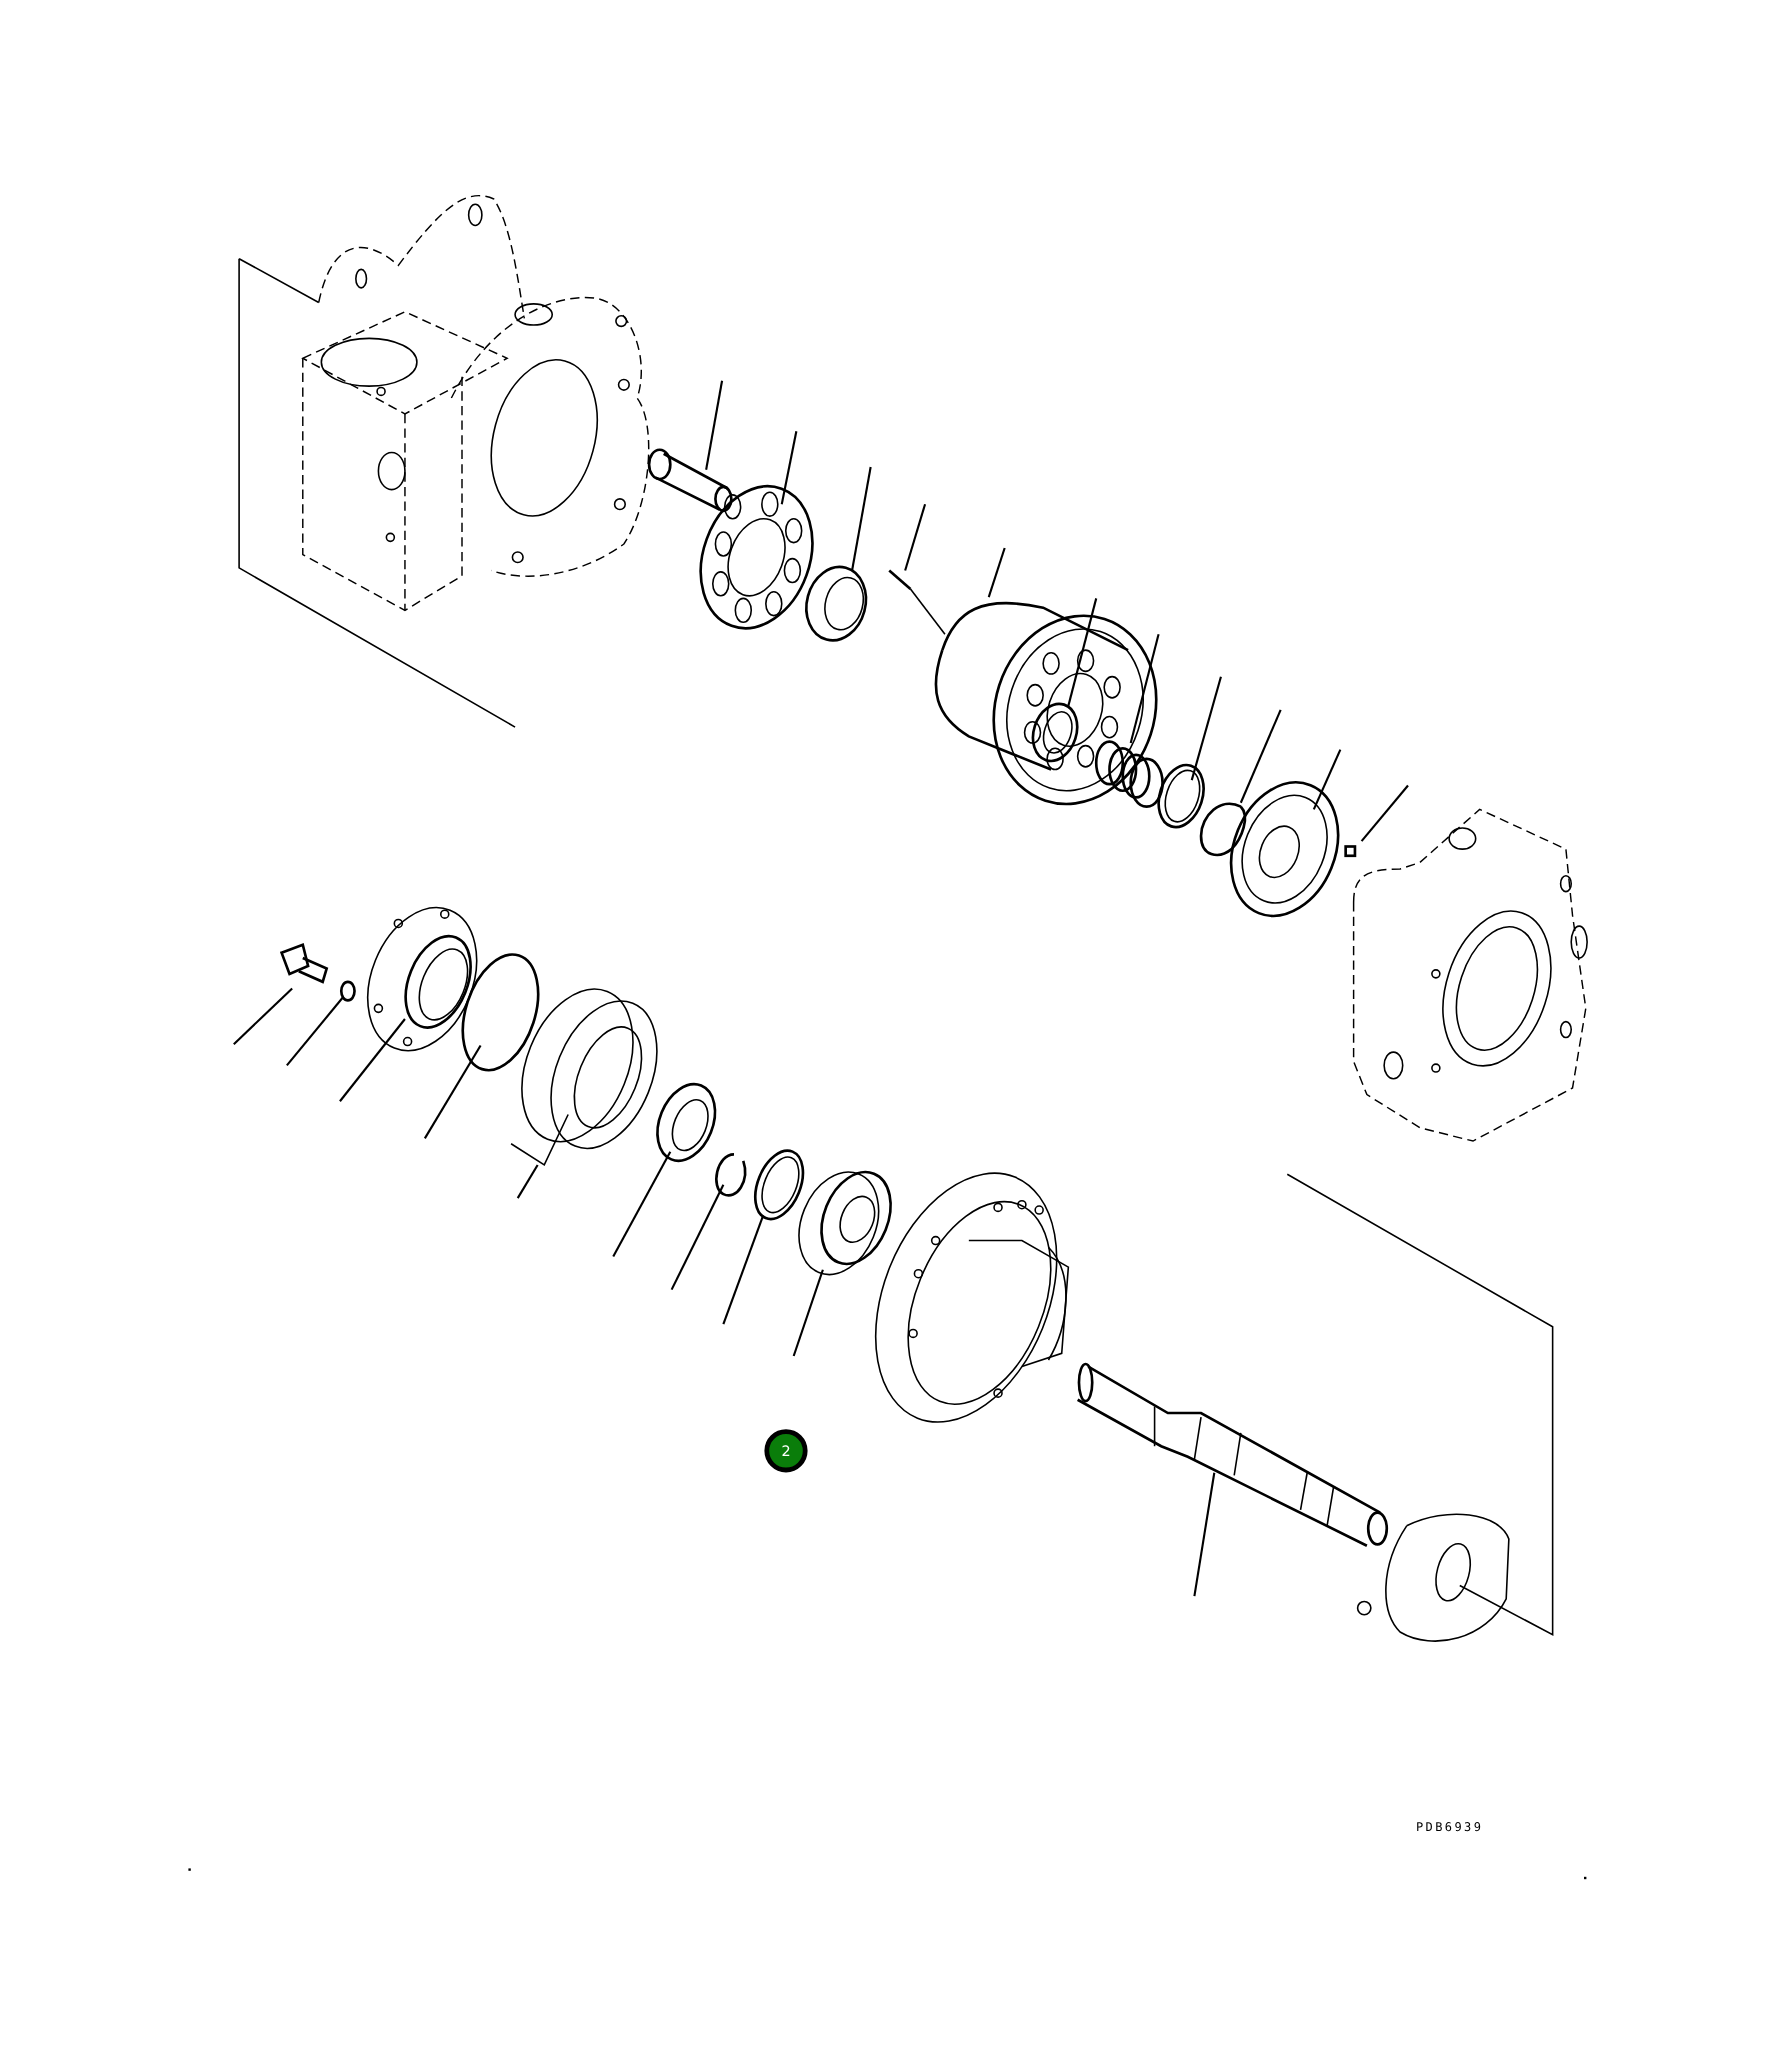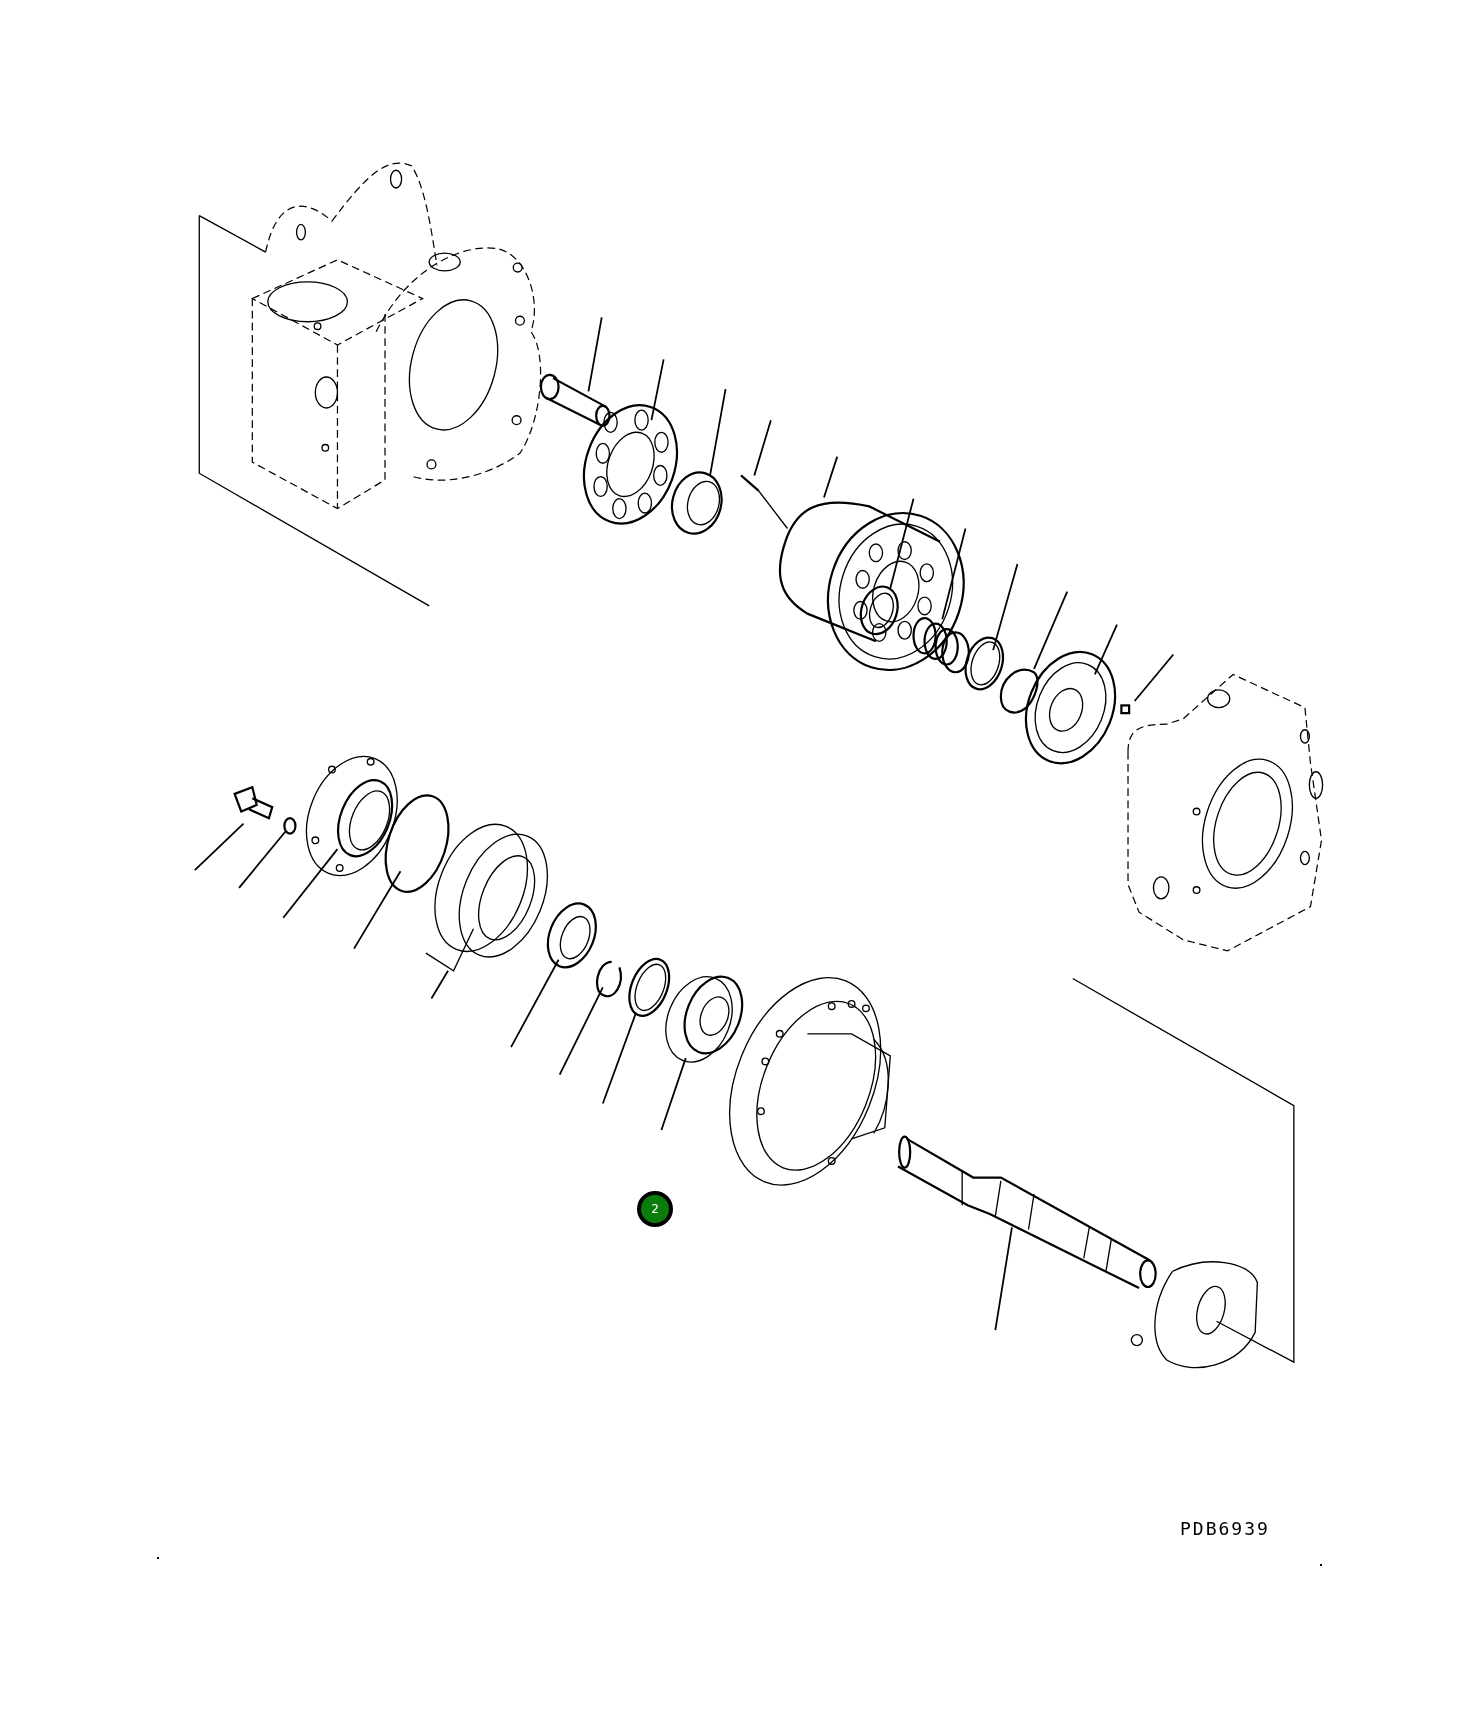--- a/index.html
+++ b/index.html
@@ -8,21 +8,21 @@
   #diagram { position:absolute; left:0; top:0; width:1471px; height:1716px; }
   .ln { fill:none; stroke:#000; stroke-width:1.2; }
   .lnb { fill:none; stroke:#000; stroke-width:2; }
   .ds { fill:none; stroke:#000; stroke-width:1.1; stroke-dasharray:7 4; }
   .leader { stroke:#000; stroke-width:1.6; }
   .hotspot { position:absolute; width:36px; height:36px; border-radius:50%;
              background:#0a7d0a; border:4px solid #000; box-sizing:border-box;
              display:flex; align-items:center; justify-content:center;
              color:#ffffff; font-family:"DejaVu Sans", sans-serif; font-size:12px; cursor:pointer; }
   .drawing-code { position:absolute; font-family:"DejaVu Sans Mono", monospace;
-                  font-size:18px; letter-spacing:2px; color:#000; }
+                  font-size:10px; letter-spacing:2px; color:#000; }
   .dot { position:absolute; width:2px; height:2px; background:#000; }
 </style>
 </head>
 <body>
 
 <svg id="diagram" viewBox="0 0 1330 1552" xmlns="http://www.w3.org/2000/svg">
 
   <g>
     <polyline class="ln" points="180,195 180,428 388,548"></polyline>
     <line class="ln" x1="180" y1="195" x2="240" y2="228"></line>

